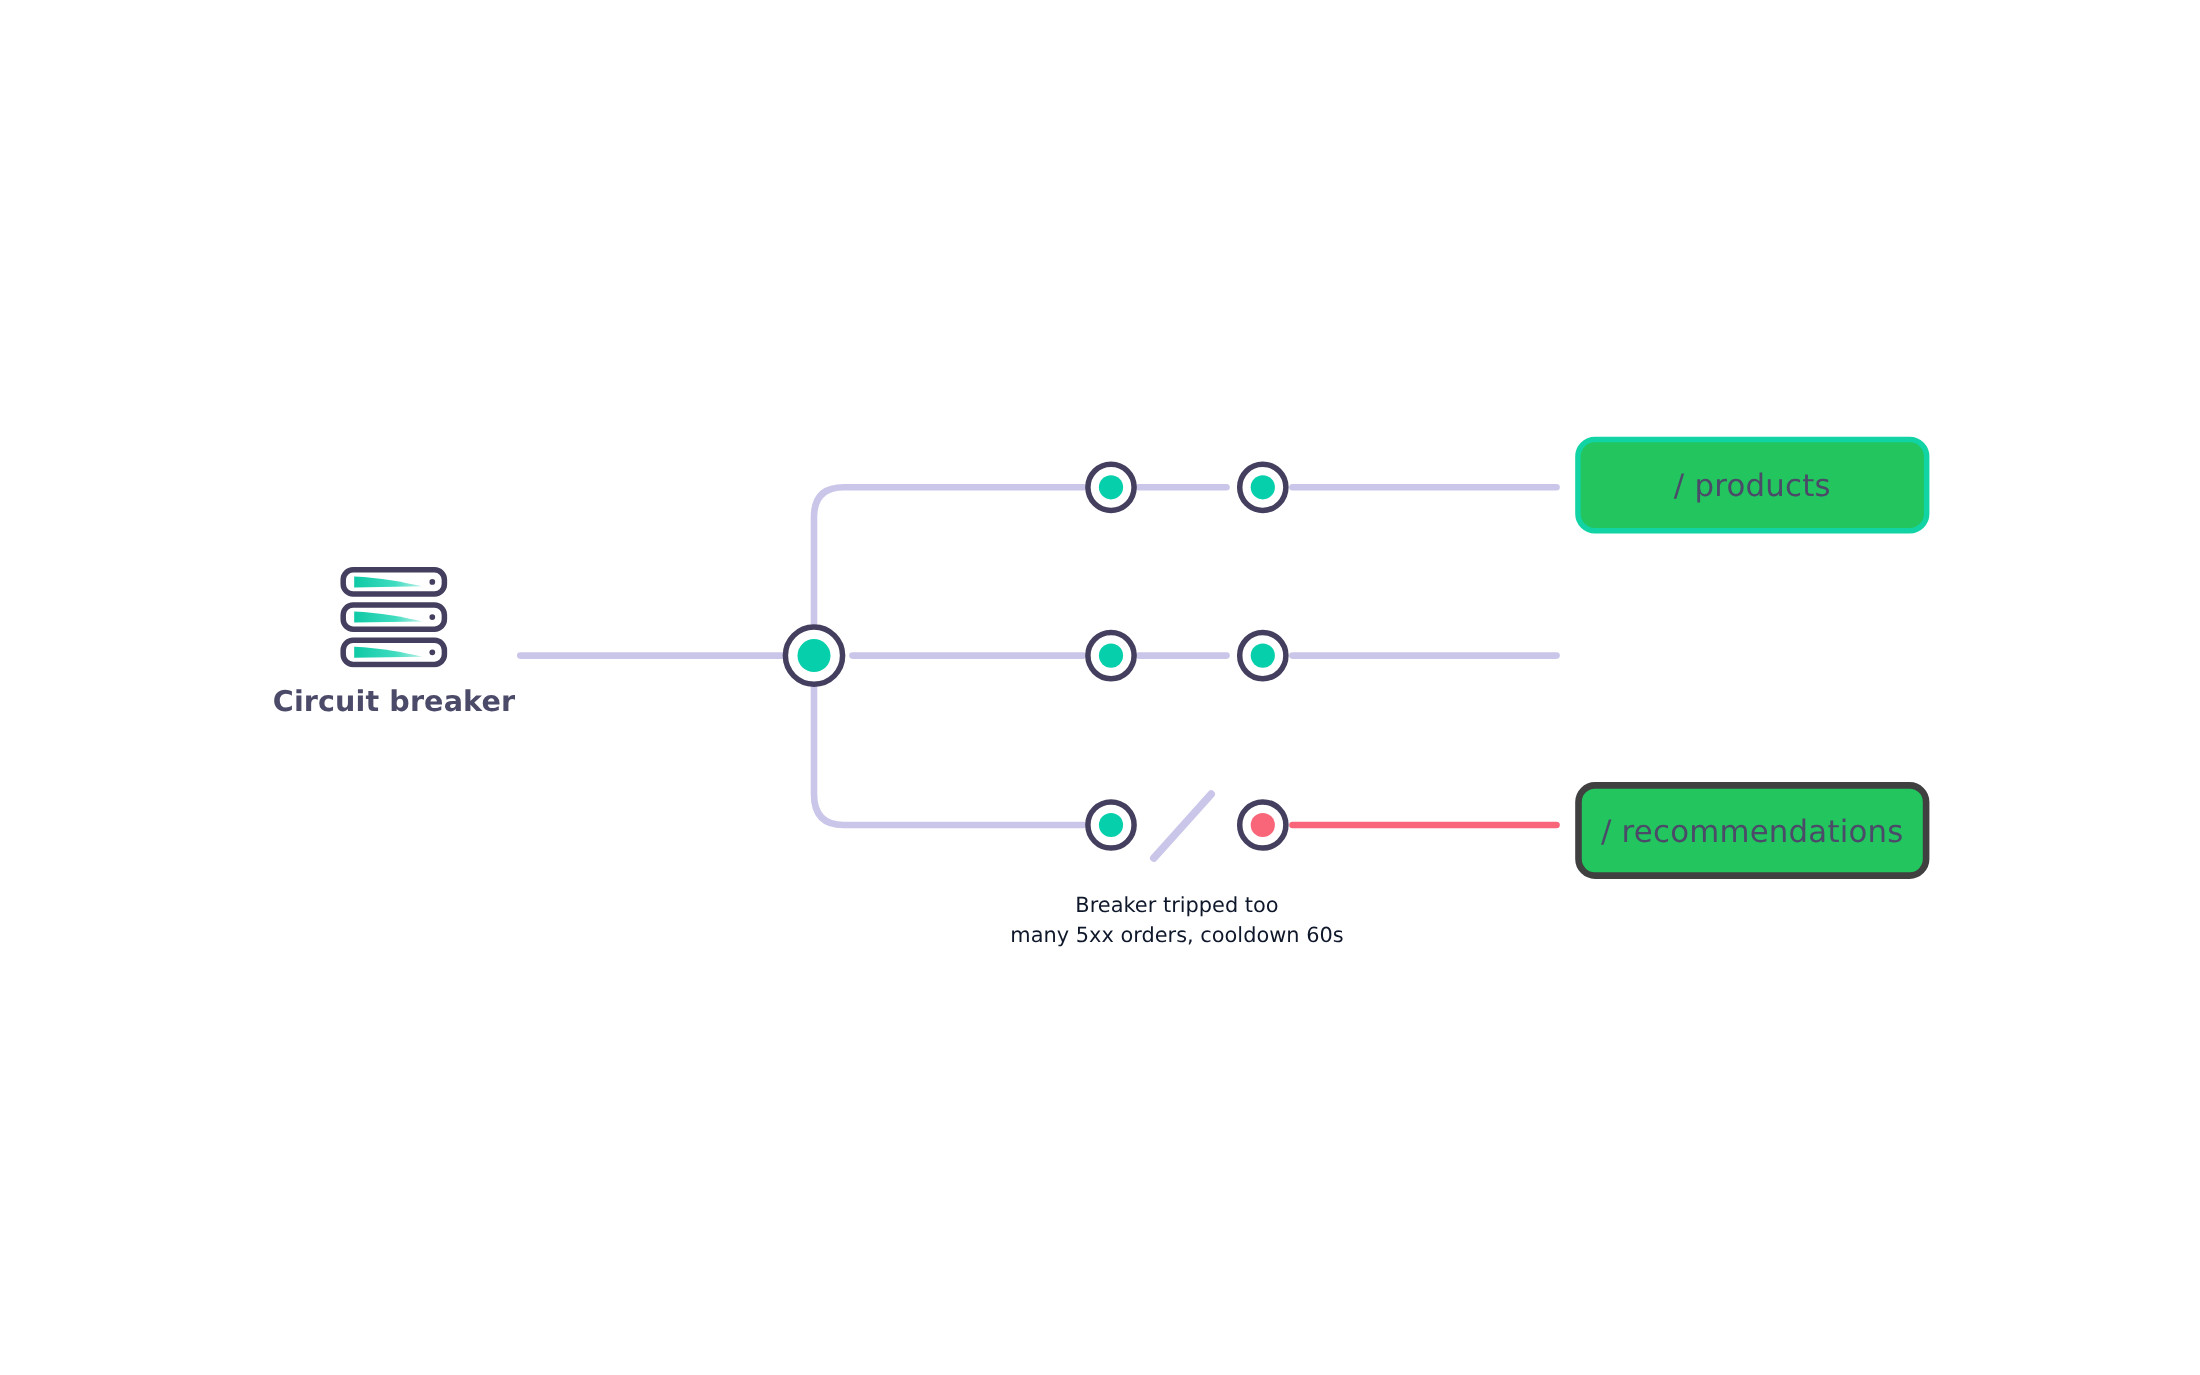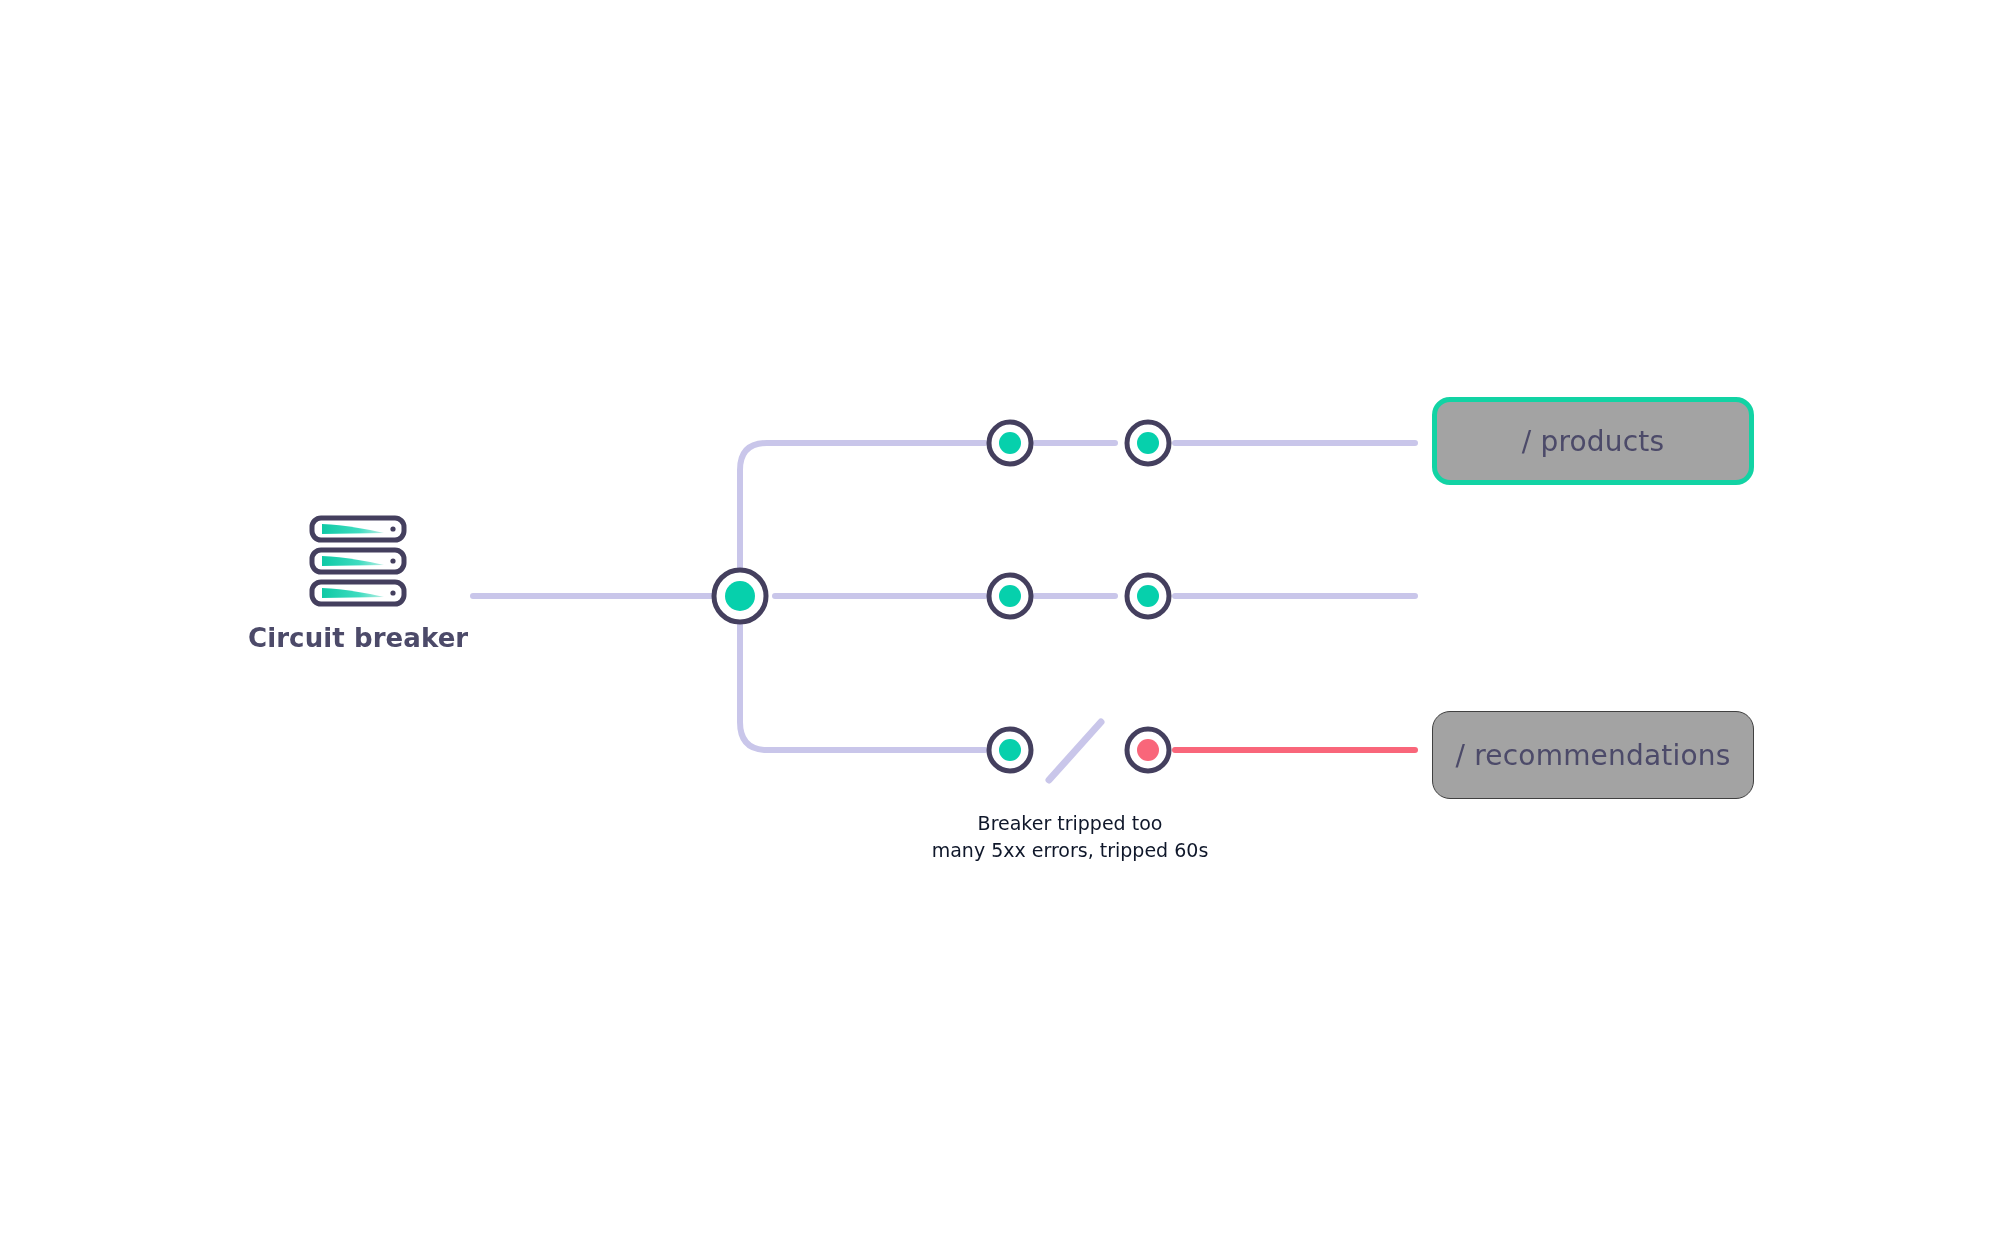--- a/index.html
+++ b/index.html
@@ -47,32 +47,32 @@
     white-space: nowrap;
   }
 
   
   .pill {
     position: absolute;
     left: 1432px;
     width: 322px;
     height: 88px;
     box-sizing: border-box;
-    background: #a3a3a3;
+    background: #22c55e;
     border-radius: 18px;
     display: flex;
     align-items: center;
     justify-content: center;
     font-size: 28px;
     color: #4c4a69;
     letter-spacing: 0.2px;
     white-space: nowrap;
   }
   .pill.ok   { border: 5px solid #12d3a4; }
-  .pill.fail { border: 1px solid #404040; text-align: center; }
+  .pill.fail { border: 6px solid #404040; text-align: center; }
 
   .pill-products        { top: 397px; }
   .pill-orders          { top: 553px; }
   .pill-recommendations { top: 711px; }
 
   
   .caption {
     position: absolute;
     left: 880px;
     top: 810px;
@@ -176,16 +176,16 @@
     <span>/ products</span>
   </div>
 
 
   <div class="pill fail pill-recommendations">
     <span>/ recommendations</span>
   </div>
 
   <div class="caption">
     <span>Breaker tripped too</span>
-    <span>many 5xx errors, tripped 60s</span>
+    <span>many 5xx orders, cooldown 60s</span>
   </div>
 
 </div>
 
 </body></html>

